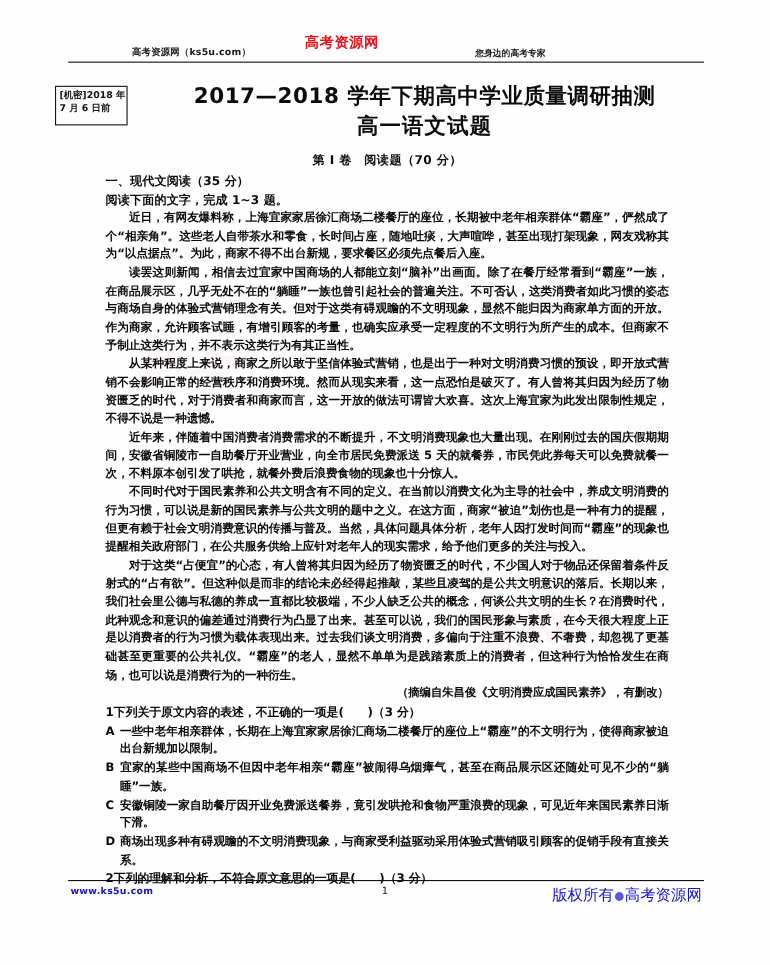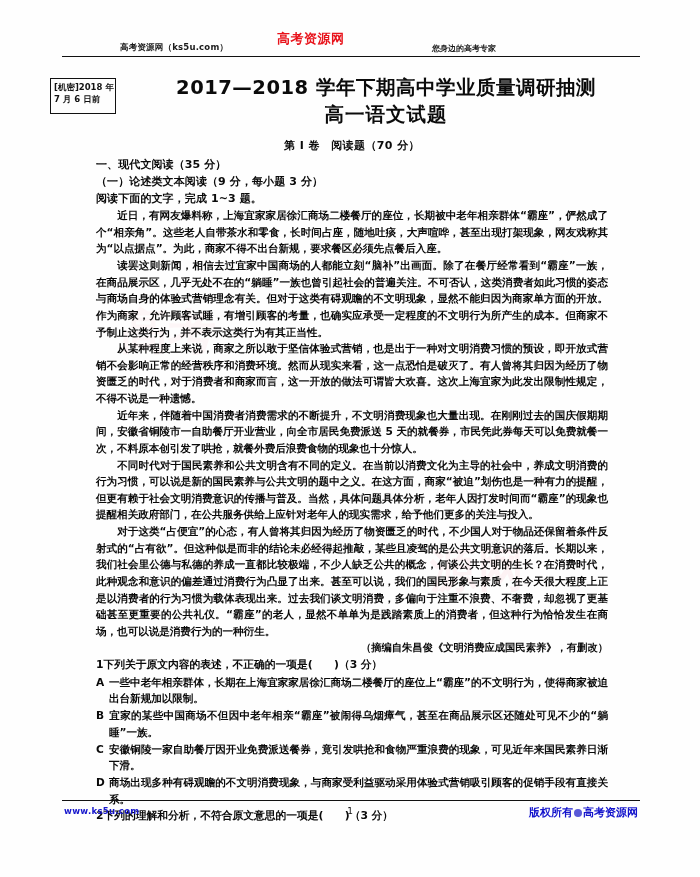--- a/index.html
+++ b/index.html
@@ -228,22 +228,22 @@
     top: 806px;
     width: 700px;
     text-align: center;
     font-size: 9px;
     color: #111;
   }
   .ft-right {
     position: absolute;
     right: 62px;
     top: 805px;
-    font-size: 11px;
-    font-weight: bold;
+    font-size: 14px;
+    font-weight: normal;
     color: #1414cc;
     white-space: nowrap;
   }
   .ft-right .copy-mark {
     display: inline-block;
     width: 8px;
     height: 8px;
     border-radius: 50%;
     background: #5a5ad8;
     vertical-align: -1px;
@@ -270,21 +270,20 @@
     <div>7 月 6 日前</div>
   </div>
   <div class="title-wrap">
     <div class="title-main">2017—2018 学年下期高中学业质量调研抽测</div>
     <div class="title-sub">高一语文试题</div>
   </div>
 
   <div class="body-area">
     <div class="centered-head">第 I 卷　阅读题（70 分）</div>
     <div class="sec-line">一、现代文阅读（35 分）</div>
-    <div class="sec-line">（一）论述类文本阅读（9 分，每小题 3 分）</div>
     <div class="sec-line">阅读下面的文字，完成 1~3 题。</div>
 
     <p class="para">近日，有网友爆料称，上海宜家家居徐汇商场二楼餐厅的座位，长期被中老年相亲群体“霸座”，俨然成了个“相亲角”。这些老人自带茶水和零食，长时间占座，随地吐痰，大声喧哗，甚至出现打架现象，网友戏称其为“以点据点”。为此，商家不得不出台新规，要求餐区必须先点餐后入座。</p>
     <p class="para">读罢这则新闻，相信去过宜家中国商场的人都能立刻“脑补”出画面。除了在餐厅经常看到“霸座”一族，在商品展示区，几乎无处不在的“躺睡”一族也曾引起社会的普遍关注。不可否认，这类消费者如此习惯的姿态与商场自身的体验式营销理念有关。但对于这类有碍观瞻的不文明现象，显然不能归因为商家单方面的开放。作为商家，允许顾客试睡，有增引顾客的考量，也确实应承受一定程度的不文明行为所产生的成本。但商家不予制止这类行为，并不表示这类行为有其正当性。</p>
     <p class="para">从某种程度上来说，商家之所以敢于坚信体验式营销，也是出于一种对文明消费习惯的预设，即开放式营销不会影响正常的经营秩序和消费环境。然而从现实来看，这一点恐怕是破灭了。有人曾将其归因为经历了物资匮乏的时代，对于消费者和商家而言，这一开放的做法可谓皆大欢喜。这次上海宜家为此发出限制性规定，不得不说是一种遗憾。</p>
     <p class="para">近年来，伴随着中国消费者消费需求的不断提升，不文明消费现象也大量出现。在刚刚过去的国庆假期期间，安徽省铜陵市一自助餐厅开业营业，向全市居民免费派送 5 天的就餐券，市民凭此券每天可以免费就餐一次，不料原本创引发了哄抢，就餐外费后浪费食物的现象也十分惊人。</p>
     <p class="para">不同时代对于国民素养和公共文明含有不同的定义。在当前以消费文化为主导的社会中，养成文明消费的行为习惯，可以说是新的国民素养与公共文明的题中之义。在这方面，商家“被迫”划伤也是一种有力的提醒，但更有赖于社会文明消费意识的传播与普及。当然，具体问题具体分析，老年人因打发时间而“霸座”的现象也提醒相关政府部门，在公共服务供给上应针对老年人的现实需求，给予他们更多的关注与投入。</p>
     <p class="para">对于这类“占便宜”的心态，有人曾将其归因为经历了物资匮乏的时代，不少国人对于物品还保留着条件反射式的“占有欲”。但这种似是而非的结论未必经得起推敲，某些且凌驾的是公共文明意识的落后。长期以来，我们社会里公德与私德的养成一直都比较极端，不少人缺乏公共的概念，何谈公共文明的生长？在消费时代，此种观念和意识的偏差通过消费行为凸显了出来。甚至可以说，我们的国民形象与素质，在今天很大程度上正是以消费者的行为习惯为载体表现出来。过去我们谈文明消费，多偏向于注重不浪费、不奢费，却忽视了更基础甚至更重要的公共礼仪。“霸座”的老人，显然不单单为是践踏素质上的消费者，但这种行为恰恰发生在商场，也可以说是消费行为的一种衍生。</p>
 
     <div class="attrib">（摘编自朱昌俊《文明消费应成国民素养》，有删改）</div>

